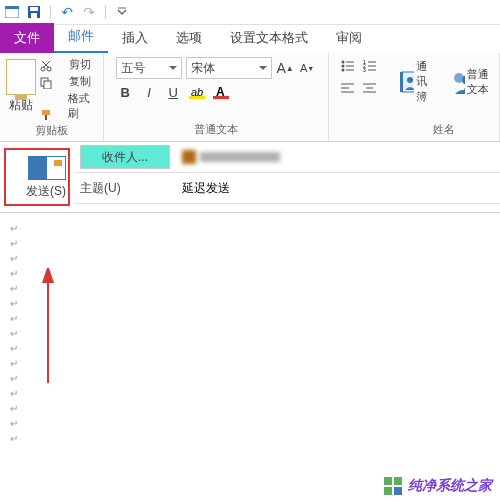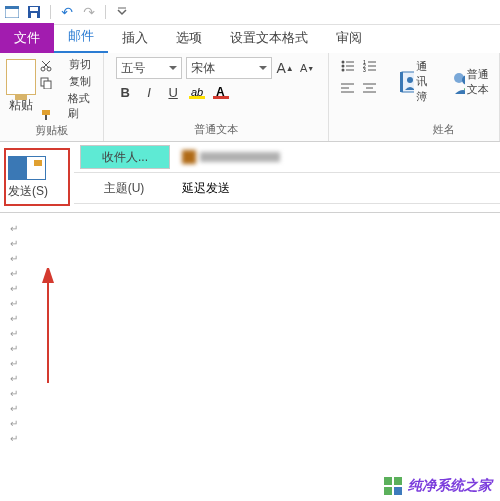--- a/index.html
+++ b/index.html
@@ -23,29 +23,29 @@
 .font-sel{border:1px solid #c8c8c8;background:#fff;height:20px;padding:0 16px 0 4px;font-size:12px;position:relative;display:flex;align-items:center}
 .font-sel::after{content:"";position:absolute;right:4px;top:8px;border:4px solid transparent;border-top-color:#666}
 .fmt-row{display:flex;align-items:center;gap:6px}
 .fmt-btn{width:18px;height:18px;display:flex;align-items:center;justify-content:center;cursor:pointer;font-size:13px}
 .para-row{display:flex;gap:4px;margin-bottom:4px}
 .pbtn{width:18px;height:18px;display:flex;align-items:center;justify-content:center;cursor:pointer}
 .names{display:flex;gap:8px}
 .name-btn{display:flex;flex-direction:row;align-items:center;gap:2px;font-size:11px;cursor:pointer;padding:2px}
 .name-icon{width:28px;height:28px}
 .compose{display:flex;border-bottom:1px solid #d0d0d0}
-.send-box{width:58px;border:2px solid #d43a2f;margin:6px 4px;display:flex;flex-direction:column;align-items:flex-start;justify-content:center;padding:6px 2px;gap:4px}
+.send-box{width:58px;border:2px solid #d43a2f;margin:6px 4px;display:flex;flex-direction:column;align-items:flex-end;justify-content:center;padding:6px 2px;gap:4px}
 .env-icon{width:36px;height:22px;border:1px solid #3a78b5;background:#fff;position:relative}
 .env-icon::before{content:"";position:absolute;left:0;top:0;width:18px;height:22px;background:#3a78b5}
 .env-icon::after{content:"";position:absolute;right:3px;top:3px;width:8px;height:6px;background:#e0a030}
 .send-txt{font-size:12px;text-align:center;line-height:14px}
 .fields{flex:1}
 .frow{display:flex;align-items:center;border-bottom:1px solid #e0e0e0;height:30px}
 .fbtn{width:88px;border:1px solid #c8c8c8;background:#5eead4;margin:3px 6px;height:22px;display:flex;align-items:center;justify-content:center;font-size:12px;cursor:pointer}
-.flabel{width:88px;text-align:center;font-size:12px;margin:8px 6px}
+.flabel{width:88px;text-align:left;font-size:12px;margin:8px 6px}
 .fval{flex:1;padding:0 6px;font-size:12px;display:flex;align-items:center;gap:4px}
 .finput{border:none;outline:none;flex:1;font-size:12px;height:20px}
 .chip{display:flex;align-items:center;gap:4px;filter:blur(2px)}
 .chip-icon{width:14px;height:14px;background:#b06a16}
 .chip-txt{background:#b0b0b0;width:80px;height:10px}
 .body-area{padding:8px 10px;height:234px;overflow:hidden}
 .pmark{font-size:10px;color:#999;line-height:15px}
 .arrow{position:absolute;left:36px;top:268px;pointer-events:none}
 .watermark{position:absolute;right:8px;bottom:6px;display:flex;align-items:center;gap:6px;opacity:0.9}
 .wm-logo{width:18px;height:18px}

